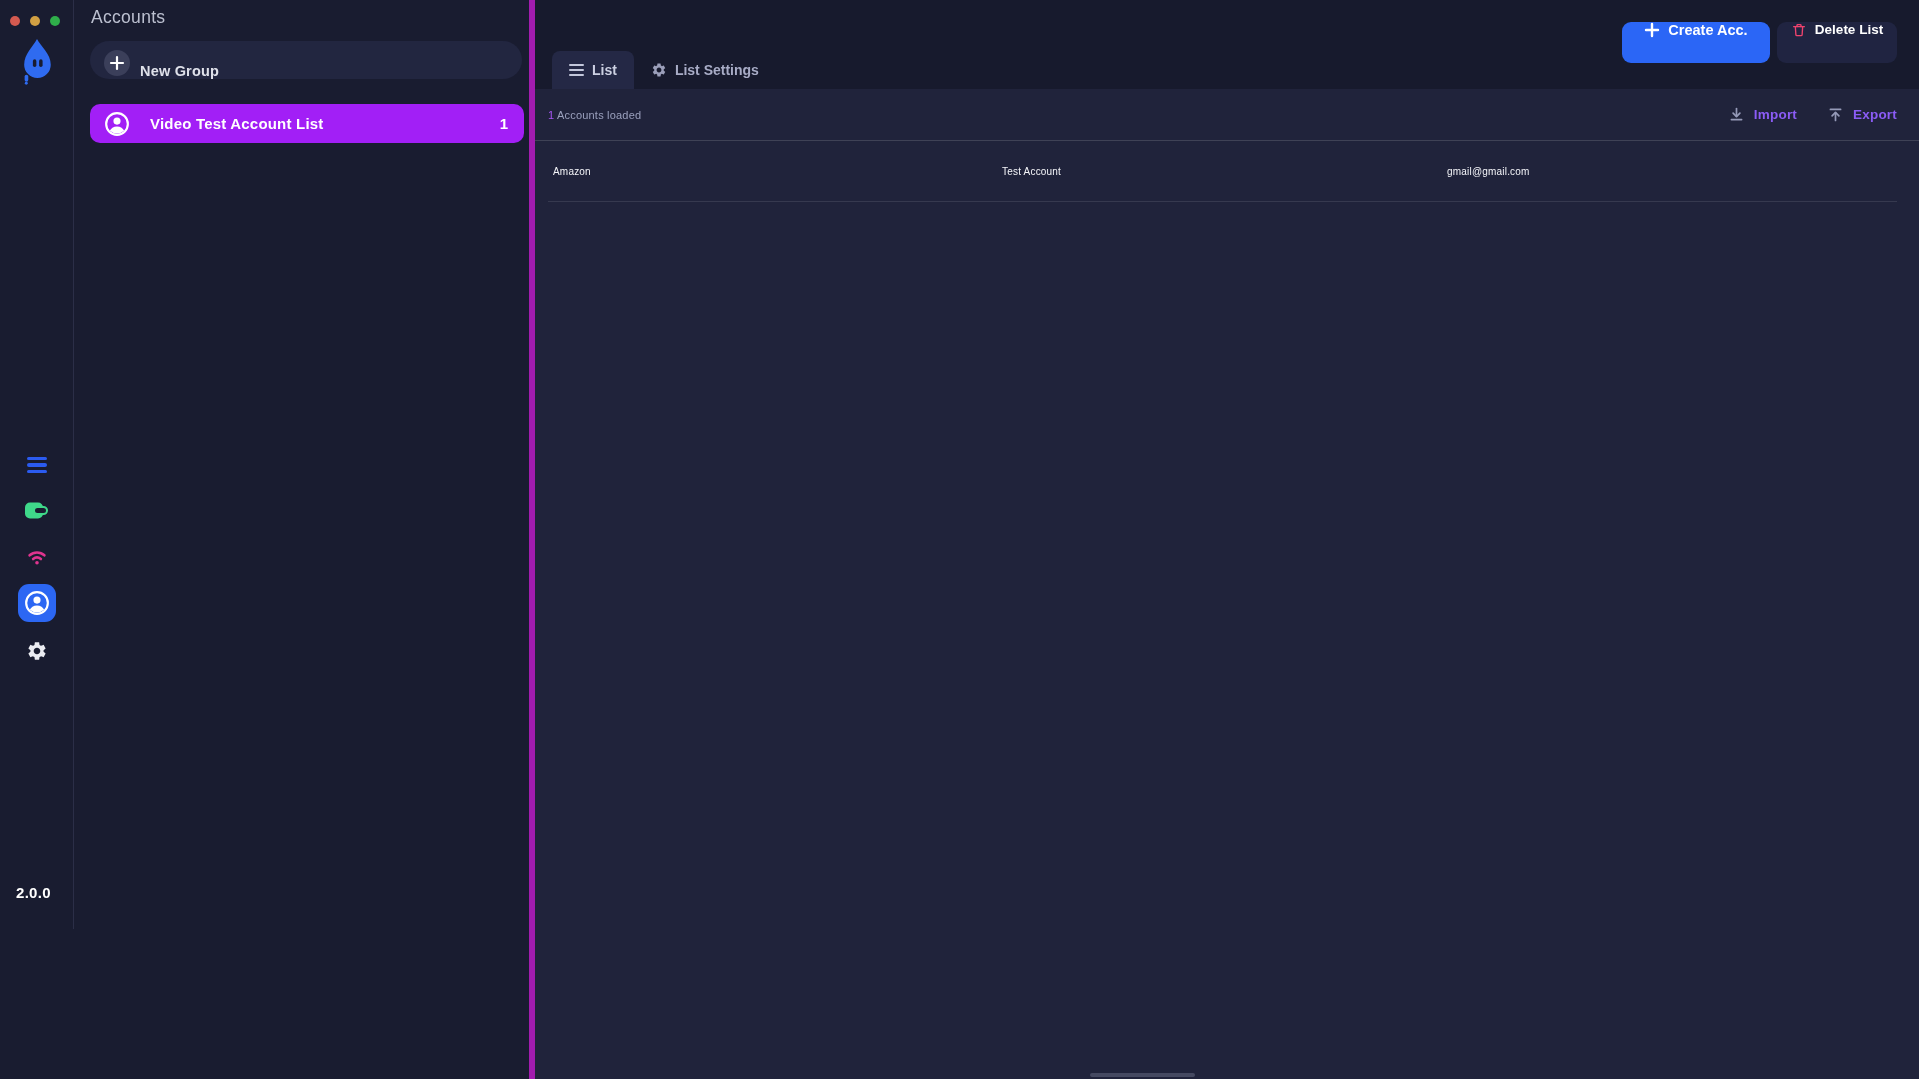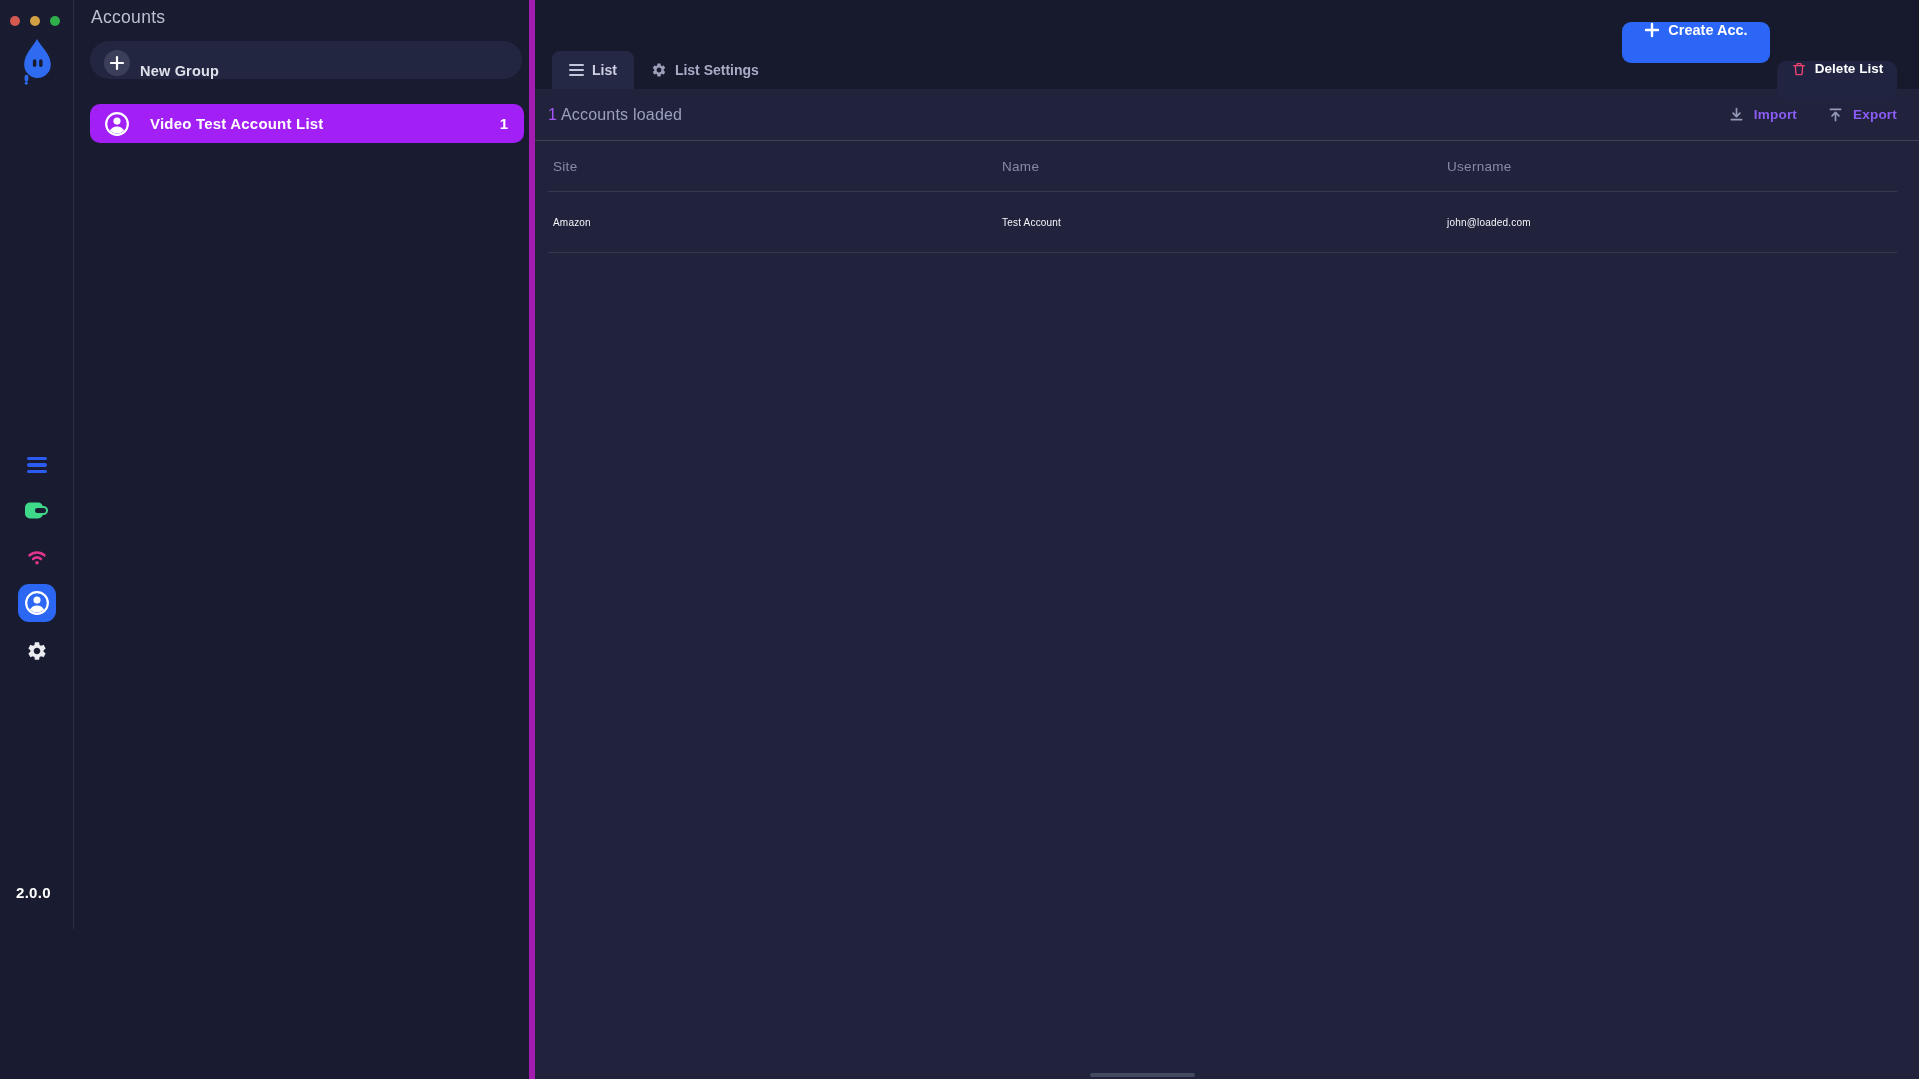--- a/index.html
+++ b/index.html
@@ -48,26 +48,26 @@
   .tab { height:38px; display:flex; align-items:center; gap:8px; padding:0 17px;
     font-size:14px; font-weight:700; color:#a8acc6; cursor:pointer; border-radius:8px 8px 0 0; }
   .tab.active { background:#242845; color:#ccd0e2; }
   .tab .bars { display:flex; flex-direction:column; gap:2.6px; }
   .tab .bars i { display:block; width:15px; height:2.6px; border-radius:1.3px; background:#c3c7db; }
   .actions { position:absolute; top:22px; right:22px; display:flex; gap:7px; }
   .btn { height:41px; border:none; border-radius:9px; display:flex; align-items:flex-start;
     justify-content:center; gap:8px; font-family:inherit; font-weight:700; color:#fff;
     cursor:pointer; }
   .btn-create { width:148px; background:#2b66f6; font-size:14.5px; }
-  .btn-delete { width:120px; background:#202441; font-size:13.5px;margin-top:39px; }
+  .btn-delete { width:120px; background:#202441; font-size:13.5px; }
 
   .content { position:absolute; left:0; top:89px; right:0; bottom:0; }
   .status-row { height:52px; display:flex; align-items:center; padding:0 22px 0 13px;
     border-bottom:1px solid rgba(255,255,255,0.14); }
-  .status { font-size:16px; color:#9aa0bd; letter-spacing:.2px; flex:1; }
+  .status { font-size:11px; color:#9aa0bd; letter-spacing:.2px; flex:1; }
   .status .num { color:#a855f7; }
   .io { display:flex; gap:30px; }
   .io button { background:none; border:none; display:flex; align-items:center; gap:9px;
     color:#8b5cf6; font-family:inherit; font-size:13.5px; font-weight:700; cursor:pointer;
     letter-spacing:.2px; }
 
   .row { display:grid; grid-template-columns:449px 445px 1fr; padding-left:18px;
     align-items:center; position:relative; }
   .thead { height:51px; }
   .thead .cell { font-size:13.5px; color:#868ba6; letter-spacing:.3px; }
@@ -229,30 +229,24 @@
                 <path d="M4 4h12"></path>
                   <path d="M10 17V8"></path>
                   <path d="M6 11.5l4-4 4 4"></path>
               </svg>
             </span>
             <span>Export</span>
           </button>
         </div>
       </div>
 
-      <div class="row thead">
-        <div class="cell">Site</div>
-        <div class="cell">Name</div>
-        <div class="cell">Username</div>
-        <span class="rule"></span>
-      </div>
 
       <div class="row trow">
         <div class="cell">Amazon</div>
         <div class="cell">Test Account</div>
-        <div class="cell">john@loaded.com</div>
+        <div class="cell">gmail@gmail.com</div>
         <span class="rule"></span>
       </div>
 
       <div class="hscroll"></div>
     </section>
   </main>
 </div>
 
 </body></html>

